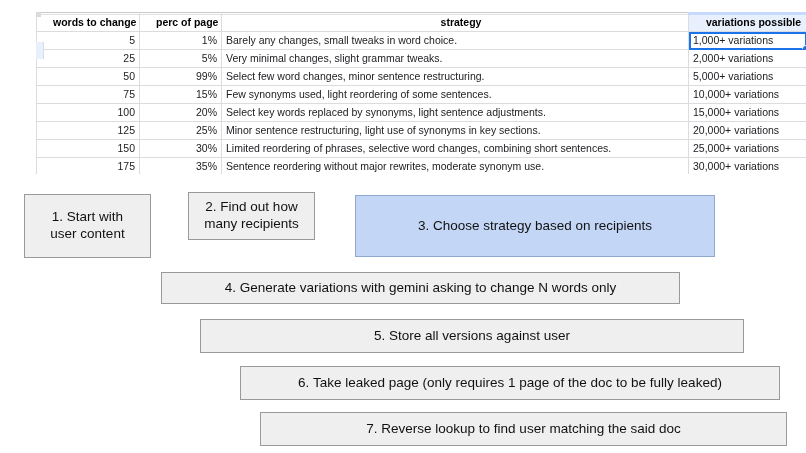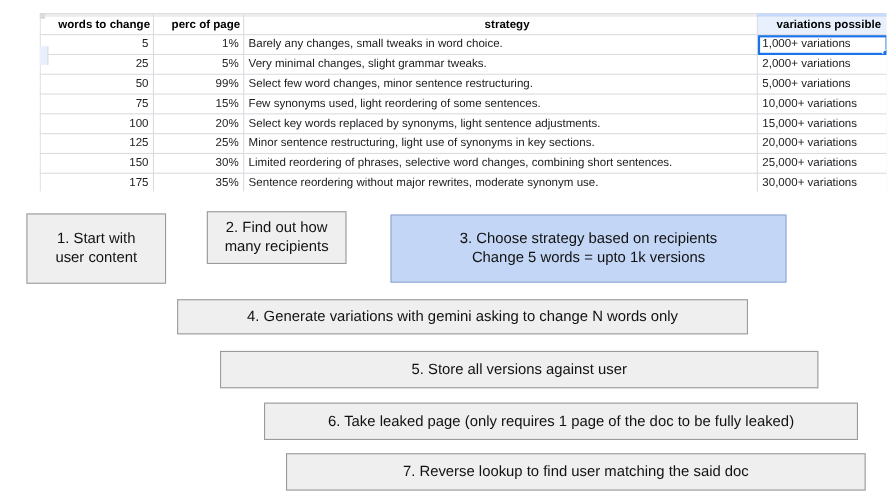--- a/index.html
+++ b/index.html
@@ -226,21 +226,20 @@
 <div class="box" style="left:188px; top:192px; width:127px; height:48px;">
   <div>
     <span>2. Find out how</span>
     <span>many recipients</span>
   </div>
 </div>
 
 <div class="box blue" style="left:355px; top:195px; width:360px; height:62px;">
   <div>
     <span>3. Choose strategy based on recipients</span>
-    <span>Change 5 words = upto 1k versions</span>
   </div>
 </div>
 
 <div class="box" style="left:161px; top:272px; width:519px; height:32px;">
   <span>4. Generate variations with gemini asking to change N words only</span>
 </div>
 
 <div class="box" style="left:200px; top:319px; width:544px; height:34px;">
   <span>5. Store all versions against user</span>
 </div>

